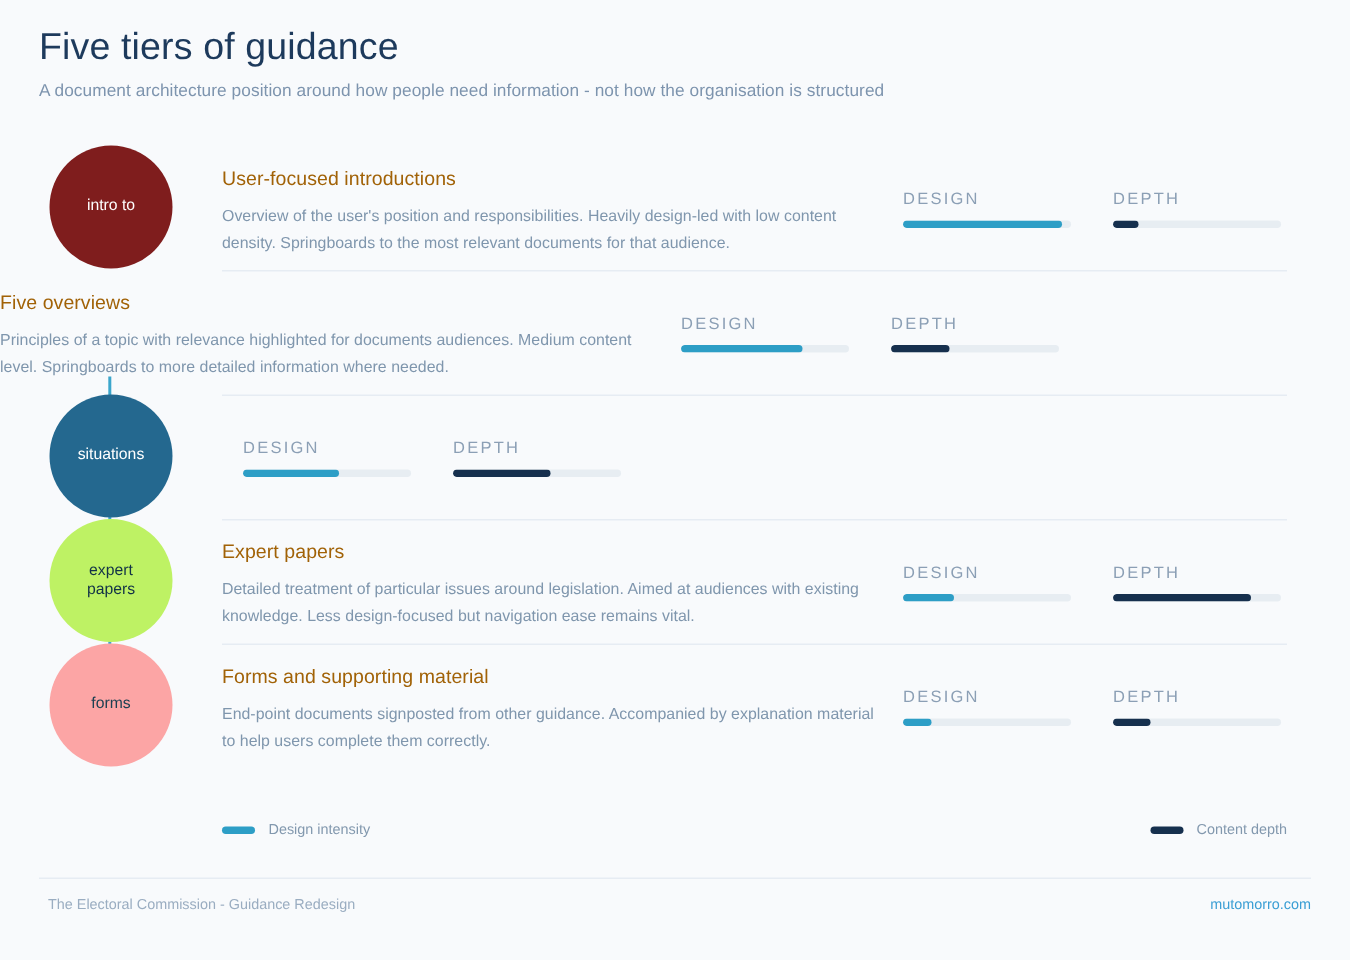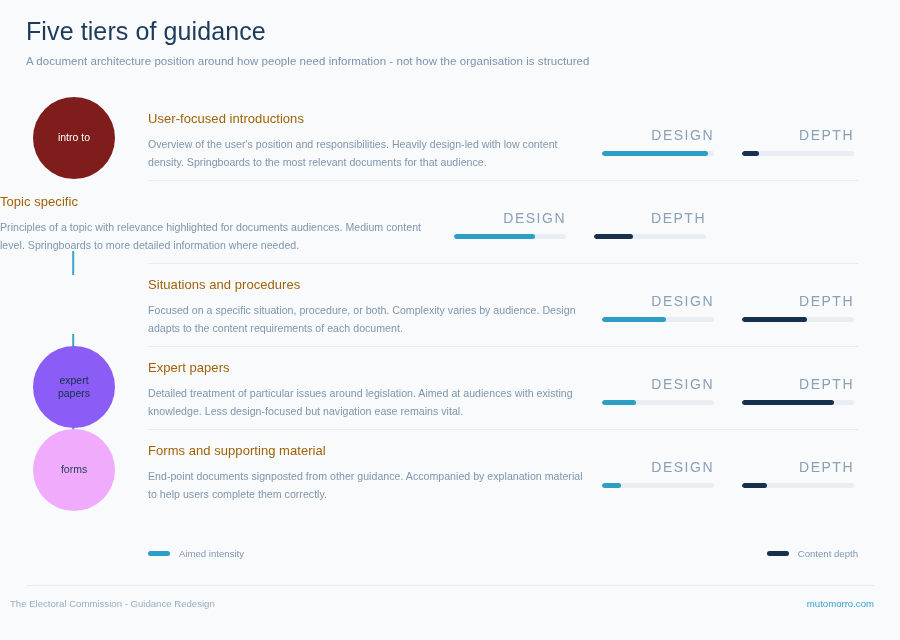--- a/index.html
+++ b/index.html
@@ -117,24 +117,24 @@
   .meters {
     flex: 0 0 252px;
     width: 252px;
     margin-left: 14px;
     padding-top: 30px;
     display: flex;
     gap: 28px;
   }
   .meter { width: 112px; }
   .meter-label {
-    font-size: 14px;
+    font-size: 11px;
     letter-spacing: 1.5px;
     color: #8b9fb5;
-    text-align: right;
+    text-align: left;
     margin-bottom: 8px;
     font-weight: 400;
   }
   .meter-track {
     position: relative;
     width: 112px;
     height: 5px;
     border-radius: 3px;
     background: #e7edf2;
     overflow: hidden;
@@ -171,21 +171,21 @@
   
   .footer-rule {
     position: absolute;
     left: 26px; right: 26px;
     top: 585px;
     height: 1px;
     background: #e6ecf3;
   }
   .footer {
     position: absolute;
-    left: 10px; right: 26px;
+    left: 32px; right: 26px;
     top: 598px;
     display: flex;
     align-items: flex-start;
     justify-content: space-between;
   }
   .footer-left {
     font-size: 9.6px;
     color: #9aadc1;
   }
   .footer-right {
@@ -224,65 +224,64 @@
           <div class="meter">
             <div class="meter-label">DEPTH</div>
             <div class="meter-track" style="background: rgb(231, 237, 242);">
               <div class="meter-fill fill-depth" style="width: 15%;"></div>
             </div>
           </div>
         </div>
       </div>
       <div class="tier-row">
         <div class="text-col">
-          <h2 class="tier-title">Topic specific</h2>
+          <h2 class="tier-title">Five overviews</h2>
           <p class="tier-desc">Principles of a topic with relevance highlighted for documents audiences. Medium content level. Springboards to more detailed information where needed.</p>
         </div>
         <div class="meters">
           <div class="meter">
             <div class="meter-label">DESIGN</div>
             <div class="meter-track" style="background: rgb(231, 237, 242);">
               <div class="meter-fill fill-design" style="width: 72%;"></div>
             </div>
           </div>
           <div class="meter">
             <div class="meter-label">DEPTH</div>
             <div class="meter-track" style="background: rgb(231, 237, 242);">
               <div class="meter-fill fill-depth" style="width: 35%;"></div>
             </div>
           </div>
         </div>
       </div>
       <div class="tier-row">
         <div class="circle-col">
           <div class="connector" style="background: rgb(59, 166, 204);"></div>
-        </div>
-        <div class="text-col">
-          <h2 class="tier-title">Situations and procedures</h2>
-          <p class="tier-desc">Focused on a specific situation, procedure, or both. Complexity varies by audience. Design adapts to the content requirements of each document.</p>
+          <div class="circle" style="background: rgb(36, 104, 143);">
+            <span class="circle-label" style="color: rgb(255, 255, 255);">situations</span>
+          </div>
         </div>
         <div class="meters">
           <div class="meter">
             <div class="meter-label">DESIGN</div>
             <div class="meter-track" style="background: rgb(231, 237, 242);">
               <div class="meter-fill fill-design" style="width: 57%;"></div>
             </div>
           </div>
           <div class="meter">
             <div class="meter-label">DEPTH</div>
             <div class="meter-track" style="background: rgb(231, 237, 242);">
               <div class="meter-fill fill-depth" style="width: 58%;"></div>
             </div>
           </div>
         </div>
       </div>
       <div class="tier-row">
         <div class="circle-col">
           <div class="connector" style="background: rgb(59, 166, 204);"></div>
-          <div class="circle" style="background: #8b5cf6;">
+          <div class="circle" style="background: #bef264;">
             <span class="circle-label" style="color: rgb(18, 50, 71);">expert
 papers</span>
           </div>
         </div>
         <div class="text-col">
           <h2 class="tier-title">Expert papers</h2>
           <p class="tier-desc">Detailed treatment of particular issues around legislation. Aimed at audiences with existing knowledge. Less design-focused but navigation ease remains vital.</p>
         </div>
         <div class="meters">
           <div class="meter">
@@ -295,21 +294,21 @@
             <div class="meter-label">DEPTH</div>
             <div class="meter-track" style="background: rgb(231, 237, 242);">
               <div class="meter-fill fill-depth" style="width: 82%;"></div>
             </div>
           </div>
         </div>
       </div>
       <div class="tier-row">
         <div class="circle-col">
           <div class="connector" style="background: rgb(59, 166, 204);"></div>
-          <div class="circle" style="background: #f0abfc;">
+          <div class="circle" style="background: #fca5a5;">
             <span class="circle-label" style="color: rgb(29, 64, 82);">forms</span>
           </div>
         </div>
         <div class="text-col">
           <h2 class="tier-title">Forms and supporting material</h2>
           <p class="tier-desc">End-point documents signposted from other guidance. Accompanied by explanation material to help users complete them correctly.</p>
         </div>
         <div class="meters">
           <div class="meter">
             <div class="meter-label">DESIGN</div>
@@ -323,21 +322,21 @@
               <div class="meter-fill fill-depth" style="width: 22%;"></div>
             </div>
           </div>
         </div>
       </div>
     </div>
 
   <div class="legend">
     <div class="legend-item">
       <span class="legend-swatch" style="background: rgb(45, 158, 198);"></span>
-      <span class="legend-text">Aimed intensity</span>
+      <span class="legend-text">Design intensity</span>
     </div>
     <div class="legend-item">
       <span class="legend-swatch" style="background: rgb(22, 48, 78);"></span>
       <span class="legend-text">Content depth</span>
     </div>
   </div>
 
   <div class="footer-rule"></div>
   <div class="footer">
     <span class="footer-left">The Electoral Commission - Guidance Redesign</span>

